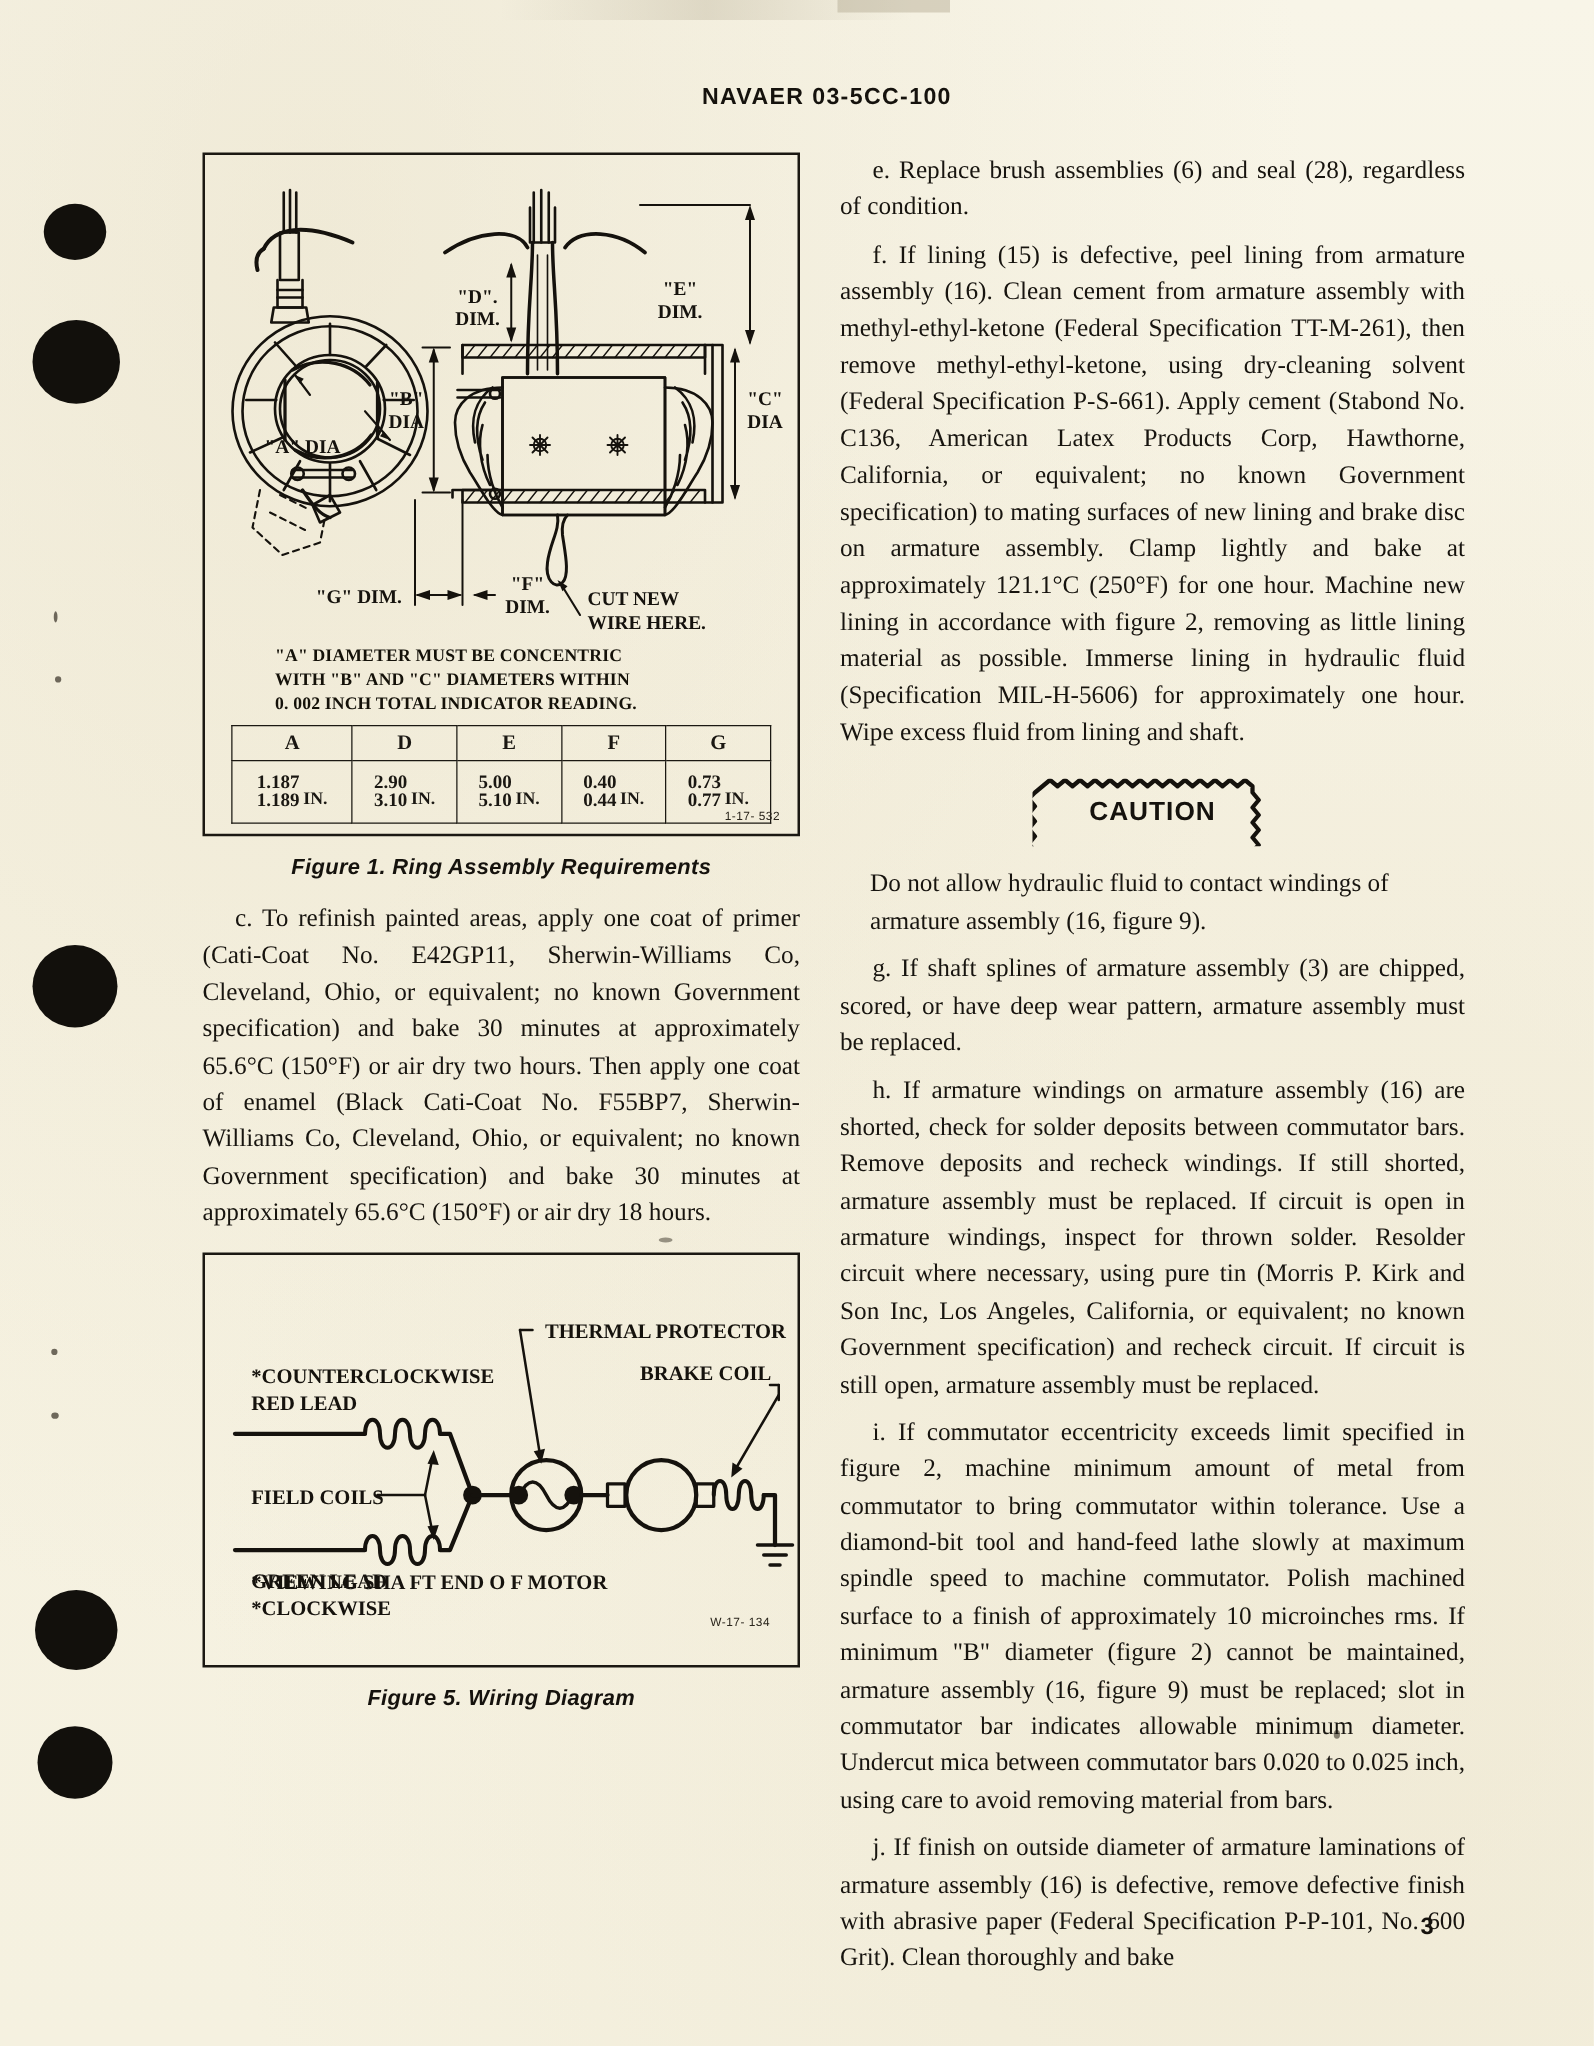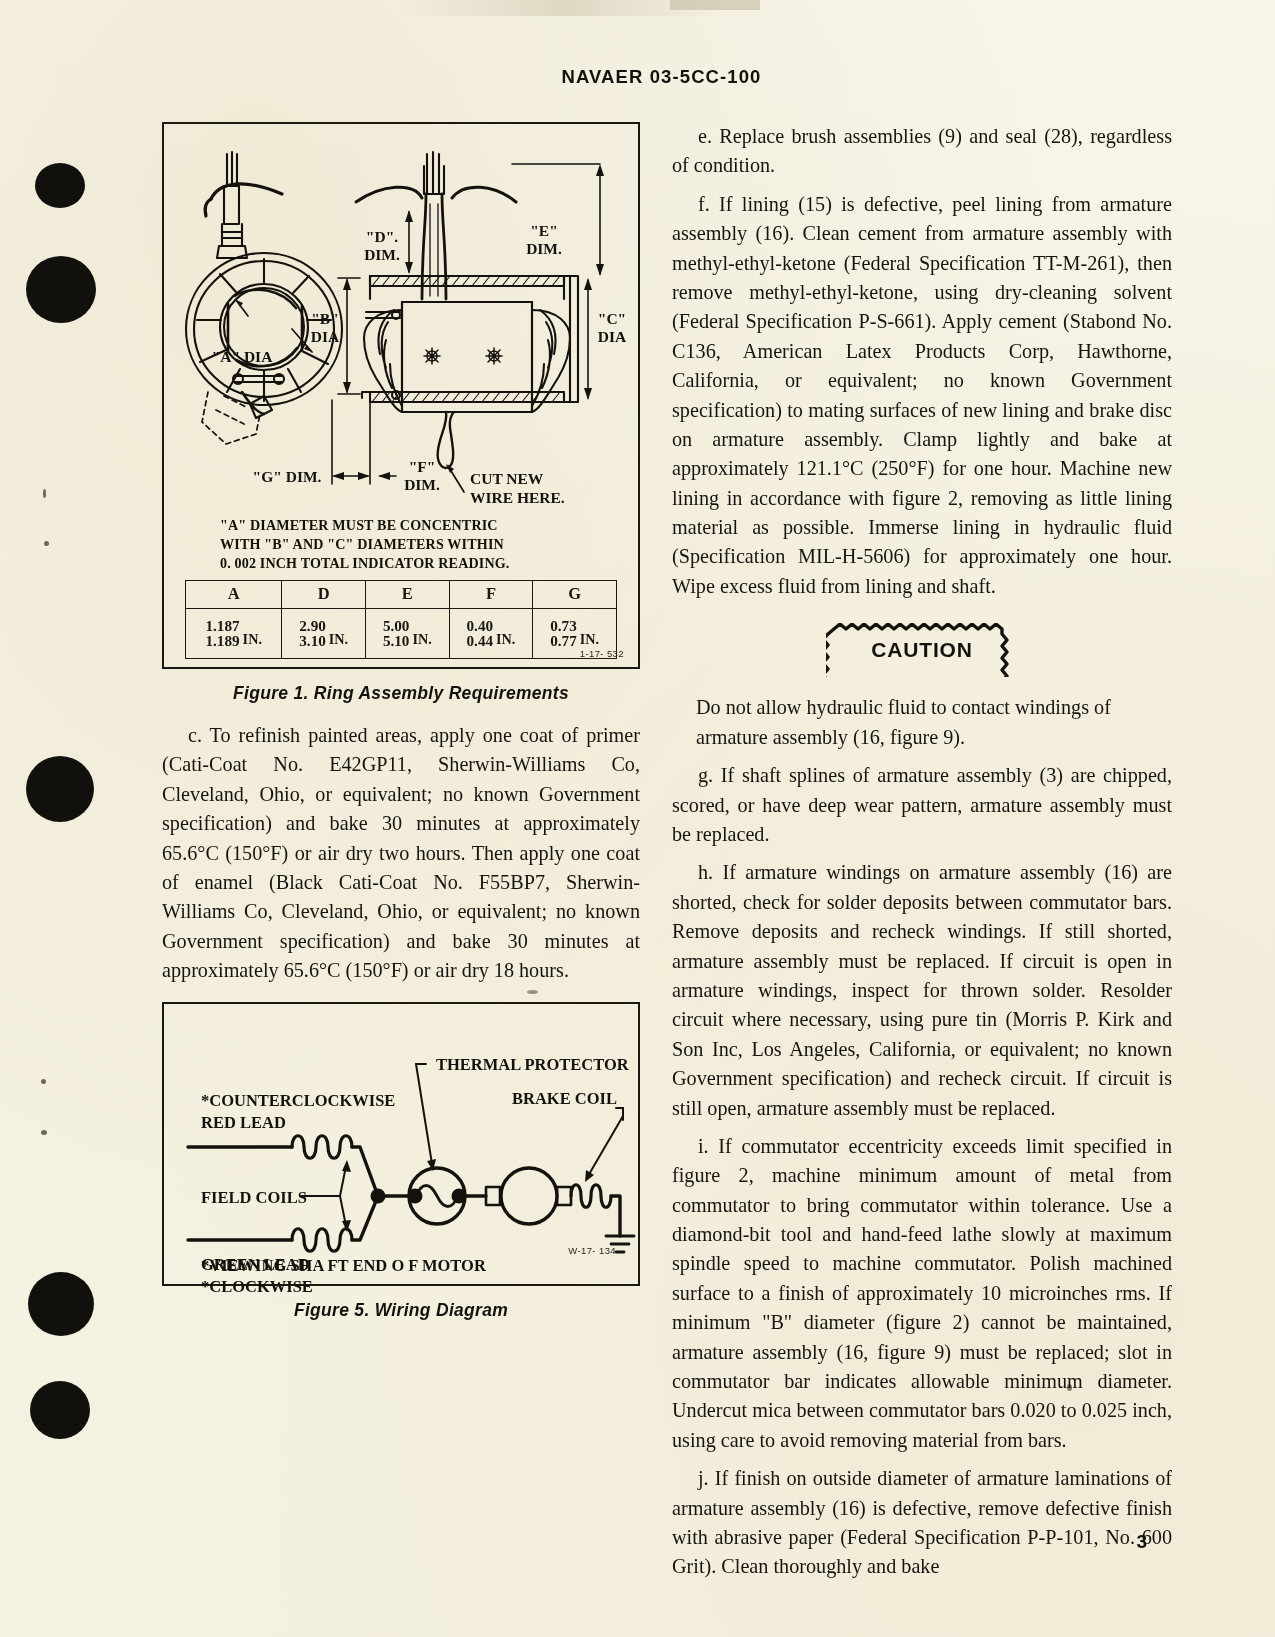--- a/index.html
+++ b/index.html
@@ -155,21 +155,21 @@
   .unit {
     display: inline-block;
     vertical-align: bottom;
     font-size: 14.2px;
     padding-left: 3px;
     padding-bottom: 1px;
   }
   .f4-svg { position: absolute; left: 0; top: 0; }
 
   
-  #fig5 { height: 284px; text-decoration: underline; }
+  #fig5 { height: 332px; text-decoration: underline; }
   .f5-svg { position: absolute; left: 0; top: 0; }
 
   
   .caution-wrap {
     margin: 22px 0 16px 0;
     display: flex;
     justify-content: center;
   }
   .caution-box {
     position: relative;
@@ -498,21 +498,21 @@
 
       <div style="position:absolute; left:37px; top:252px; font-family:'Liberation Serif',serif; font-weight:bold; font-size:16.5px; color:#15120d;text-align:right;">*VIEWING SHA FT END O F MOTOR</div>
       <div class="figcode" style="right:22px; bottom:28px;">W-17-  134</div>
     </div>
 
     <div class="figcaption">Figure 5.  Wiring Diagram</div>
 
   </div>
 
   <div class="col col-right">
-    <p class="body">e. Replace brush assemblies (9) and seal (28), regardless of condition.</p>
+    <p class="body">e. Replace brush assemblies (6) and seal (28), regardless of condition.</p>
     <p class="body">f. If lining (15) is defective, peel lining from armature assembly (16). Clean cement from armature assembly with methyl-ethyl-ketone (Federal Specification TT-M-261), then remove methyl-ethyl-ketone, using dry-cleaning solvent (Federal Specification P-S-661). Apply cement (Stabond No. C136, American Latex Products Corp, Hawthorne, California, or equivalent; no known Government specification) to mating surfaces of new lining and brake disc on armature assembly. Clamp lightly and bake at approximately 121.1°C (250°F) for one hour. Machine new lining in accordance with figure 2, removing as little lining material as possible. Immerse lining in hydraulic fluid (Specification MIL-H-5606) for approximately one hour. Wipe excess fluid from lining and shaft.</p>
 
     <div class="caution-wrap">
       <div class="caution-box">
         <svg width="192" height="54" viewBox="0 0 192 54">
           <path d="M8,6 l6,-5 l6,5 l6,-5 l6,5 l6,-5 l6,5 l6,-5 l6,5 l6,-5 l6,5 l6,-5 l6,5 l6,-5 l6,5 l6,-5 l6,5 l6,-5 l6,5 l6,-5 l6,5 l6,-5 l6,5 l6,-5 l6,5 l6,-5 l6,5 l6,-5 l6,5
                    l0,5 l5,6 l-5,6 l5,6 l-5,6 l5,6 l-5,6 l5,6 l-5,5
                    l-6,5 l-6,-5 l-6,5 l-6,-5 l-6,5 l-6,-5 l-6,5 l-6,-5 l-6,5 l-6,-5 l-6,5 l-6,-5 l-6,5 l-6,-5 l-6,5 l-6,-5 l-6,5 l-6,-5 l-6,5 l-6,-5 l-6,5 l-6,-5 l-6,5 l-6,-5 l-6,5 l-6,-5 l-6,5 l-6,-5 l-6,5
                    l0,-5 l-5,-6 l5,-6 l-5,-6 l5,-6 l-5,-6 l5,-6 l-5,-6 l5,-5 Z" fill="none" stroke="#15120d" stroke-width="3.4" stroke-linejoin="round"></path>
         </svg>

